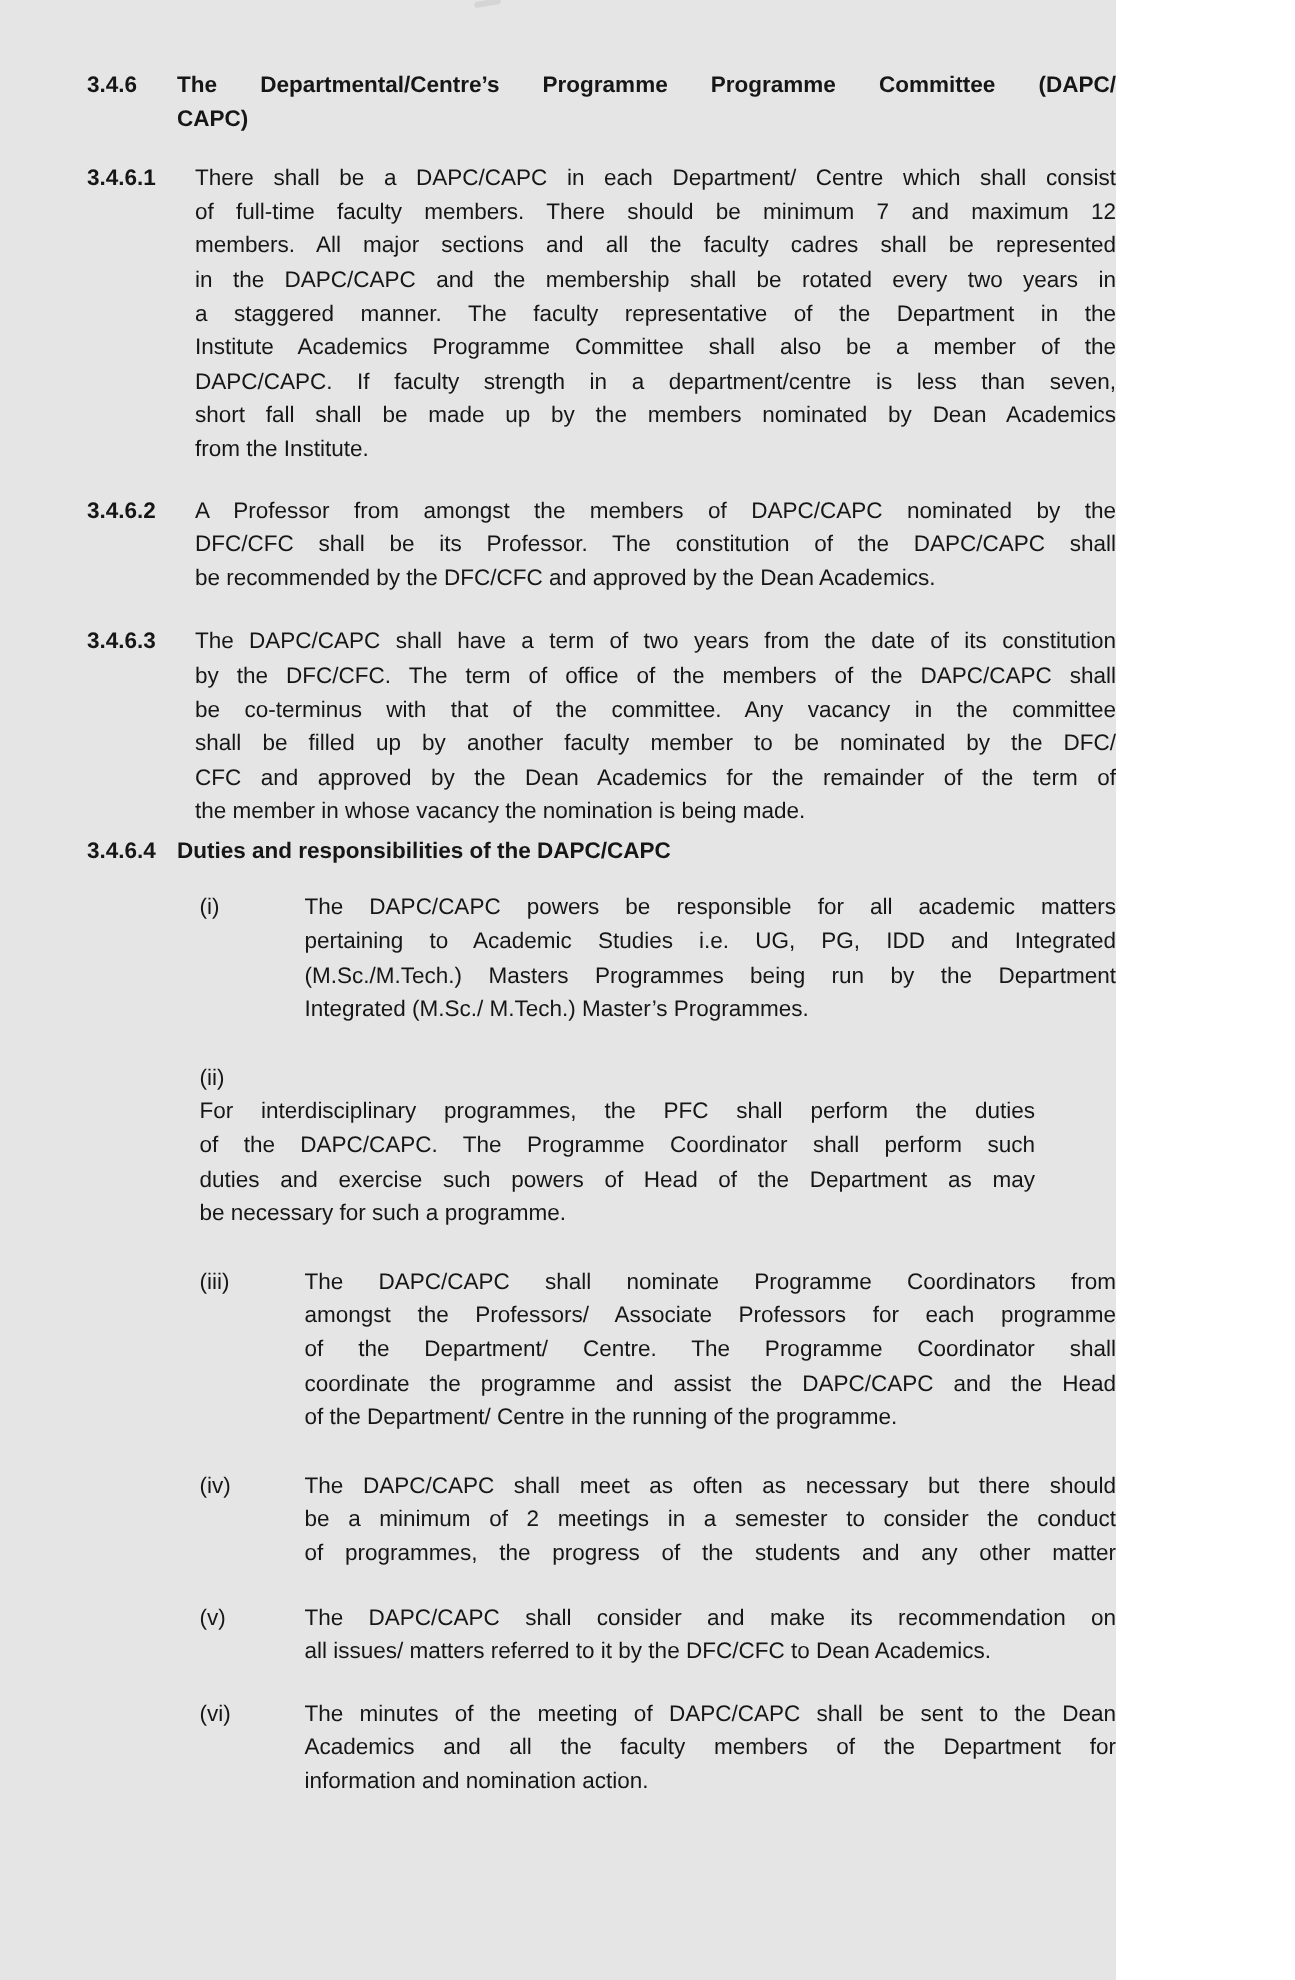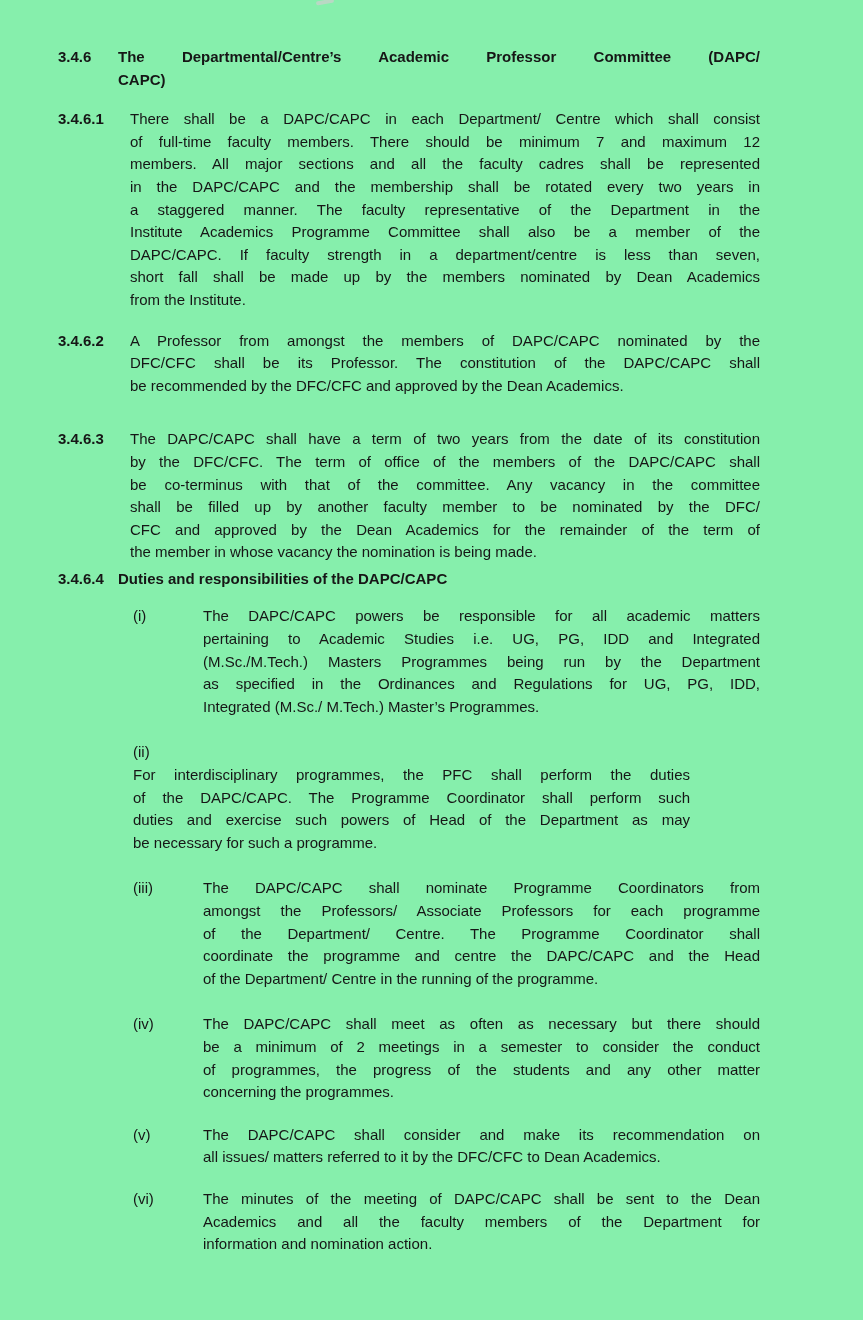--- a/index.html
+++ b/index.html
@@ -1,20 +1,20 @@
 <!DOCTYPE html>
 <html><head>
 <meta charset="utf-8">
 <style>
   html, body { margin: 0; padding: 0; background: #ffffff; }
   .page {
     position: relative;
-    width: 863px;
+    width: 744px;
     height: 1320px;
-    background: #86efac;
+    background: #e5e5e5;
     color: #161616;
     font-family: "Liberation Sans", sans-serif;
     font-size: 15px;
     overflow: hidden;
     box-sizing: border-box;
     padding-top: 46px;
     padding-left: 58px;
   }
   .artifact {
     position: absolute;
@@ -41,42 +41,42 @@
   .line {
     line-height: 22.6px;
     text-align: justify;
     text-align-last: justify;
     text-justify: inter-word;
   }
   .line.last { text-align-last: left; }
   
   .p1 { margin-top: 17px; }
   .p2 { margin-top: 18px; }
-  .p3 { margin-top: 31px; }
+  .p3 { margin-top: 20px; }
   .sh { margin-top: 4px; }
   .list-item { display: flex; align-items: flex-start; margin-left: 75px; }
   .marker { flex: none; width: 70px; line-height: 22.6px; }
   .list-item .txt { width: 557px; }
   .li1 { margin-top: 15px; }
   .li2 { margin-top: 23px; flex-direction: column; }
   .li3 { margin-top: 23px; }
   .li4 { margin-top: 23px; }
   .li5 { margin-top: 20px; }
   .li6 { margin-top: 19px; }
 </style>
 </head>
 <body>
 
 <div class="page">
   <div class="artifact"></div>
 
   <section class="block heading">
     <div class="num">3.4.6</div>
     <div class="txt">
-        <div class="line">The Departmental/Centre’s Academic Professor Committee (DAPC/</div>
+        <div class="line">The Departmental/Centre’s Programme Programme Committee (DAPC/</div>
         <div class="line last">CAPC)</div>
       </div>
   </section>
 
   <section class="block para p1">
     <div class="num">3.4.6.1</div>
     <div class="txt">
         <div class="line">There shall be a DAPC/CAPC in each Department/ Centre which shall consist</div>
         <div class="line">of full-time faculty members. There should be minimum 7 and maximum 12</div>
         <div class="line">members. All major sections and all the faculty cadres shall be represented</div>
@@ -117,50 +117,48 @@
       </div>
   </section>
 
   <section>
     <div class="list-item li1">
       <div class="marker">(i)</div>
       <div class="txt">
           <div class="line">The DAPC/CAPC powers be responsible for all academic matters</div>
           <div class="line">pertaining to Academic Studies i.e. UG, PG, IDD and Integrated</div>
           <div class="line">(M.Sc./M.Tech.) Masters Programmes being run by the Department</div>
-          <div class="line">as specified in the Ordinances and Regulations for UG, PG, IDD,</div>
           <div class="line last">Integrated  (M.Sc./ M.Tech.) Master’s Programmes.</div>
         </div>
     </div>
     <div class="list-item li2">
       <div class="marker">(ii)</div>
       <div class="txt">
           <div class="line">For interdisciplinary programmes, the PFC shall perform the duties</div>
           <div class="line">of the DAPC/CAPC. The Programme Coordinator shall perform such</div>
           <div class="line">duties and exercise such powers of Head of the Department as may</div>
           <div class="line last">be necessary for such a programme.</div>
         </div>
     </div>
     <div class="list-item li3">
       <div class="marker">(iii)</div>
       <div class="txt">
           <div class="line">The DAPC/CAPC shall nominate Programme Coordinators from</div>
           <div class="line">amongst the Professors/ Associate Professors for each programme</div>
           <div class="line">of the Department/ Centre. The Programme Coordinator shall</div>
-          <div class="line">coordinate the programme and centre the DAPC/CAPC and the Head</div>
+          <div class="line">coordinate the programme and assist the DAPC/CAPC and the Head</div>
           <div class="line last">of the Department/ Centre in the running of the programme.</div>
         </div>
     </div>
     <div class="list-item li4">
       <div class="marker">(iv)</div>
       <div class="txt">
           <div class="line">The DAPC/CAPC shall meet as often as necessary but there should</div>
           <div class="line">be a minimum of 2 meetings in a semester to consider the conduct</div>
           <div class="line">of programmes, the progress of the students and any other matter</div>
-          <div class="line last">concerning the programmes.</div>
         </div>
     </div>
     <div class="list-item li5">
       <div class="marker">(v)</div>
       <div class="txt">
           <div class="line">The DAPC/CAPC shall consider and make its recommendation on</div>
           <div class="line last">all issues/ matters referred to it by the DFC/CFC to Dean Academics.</div>
         </div>
     </div>
     <div class="list-item li6">

